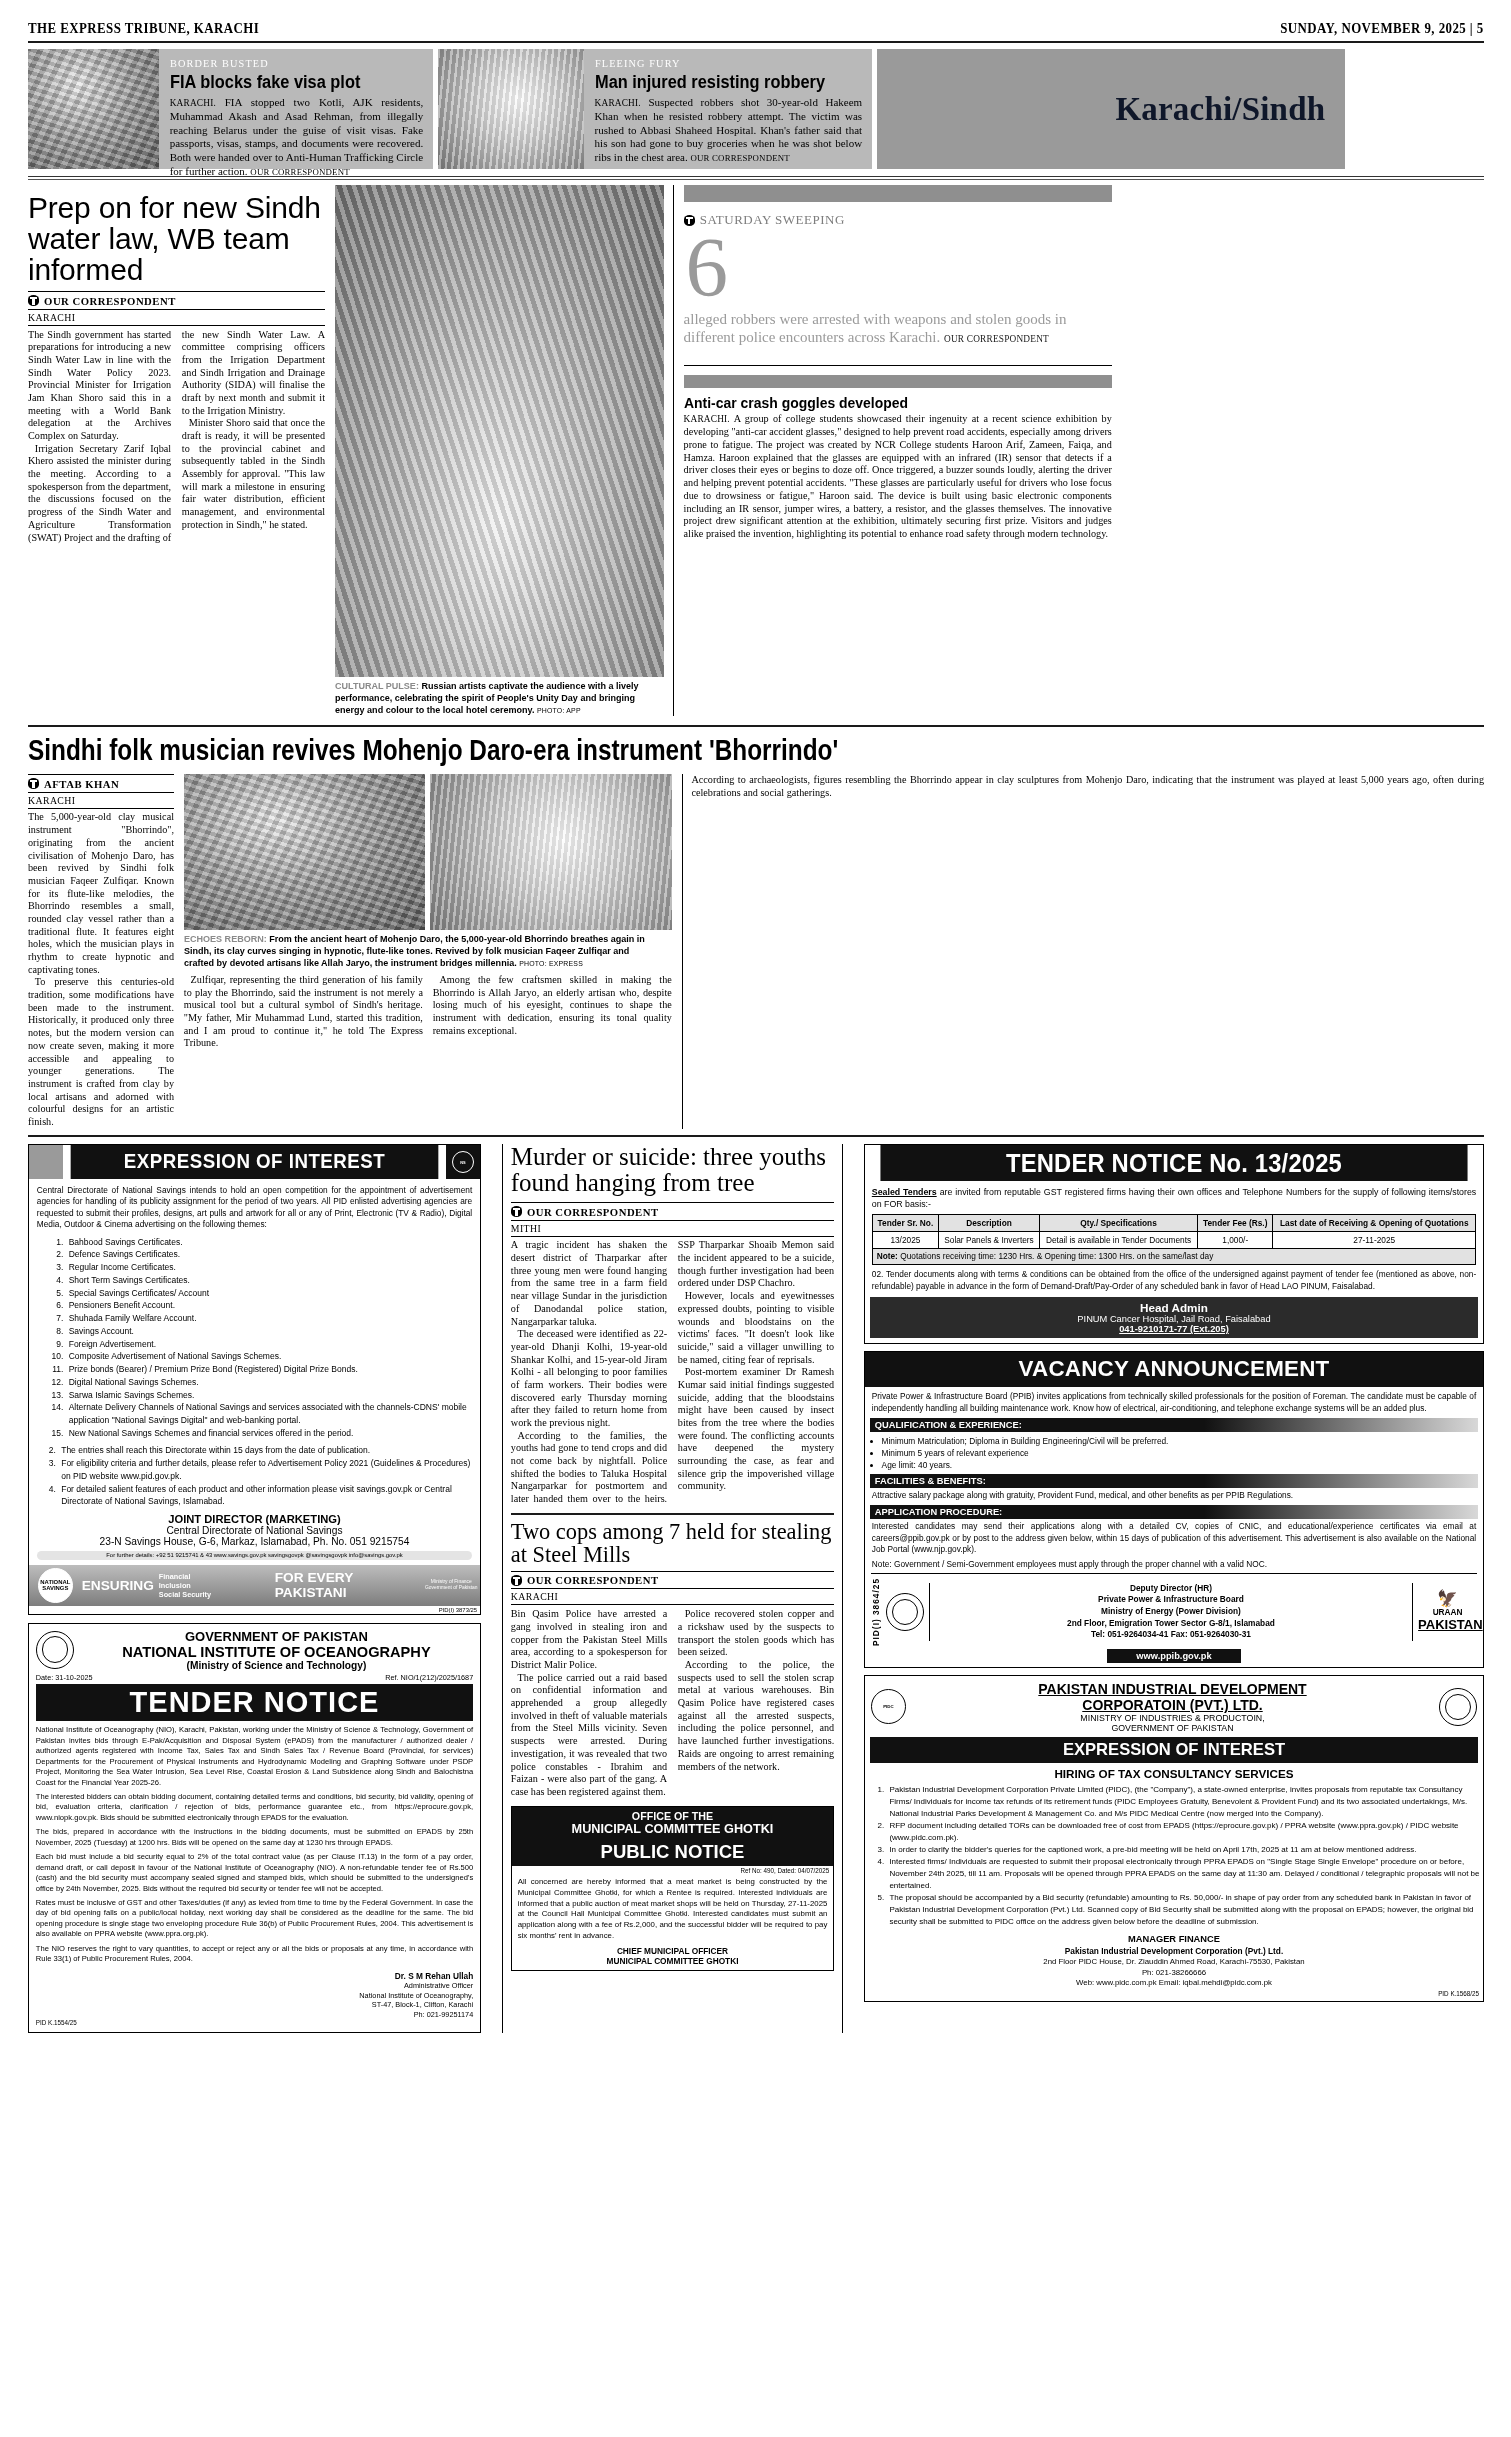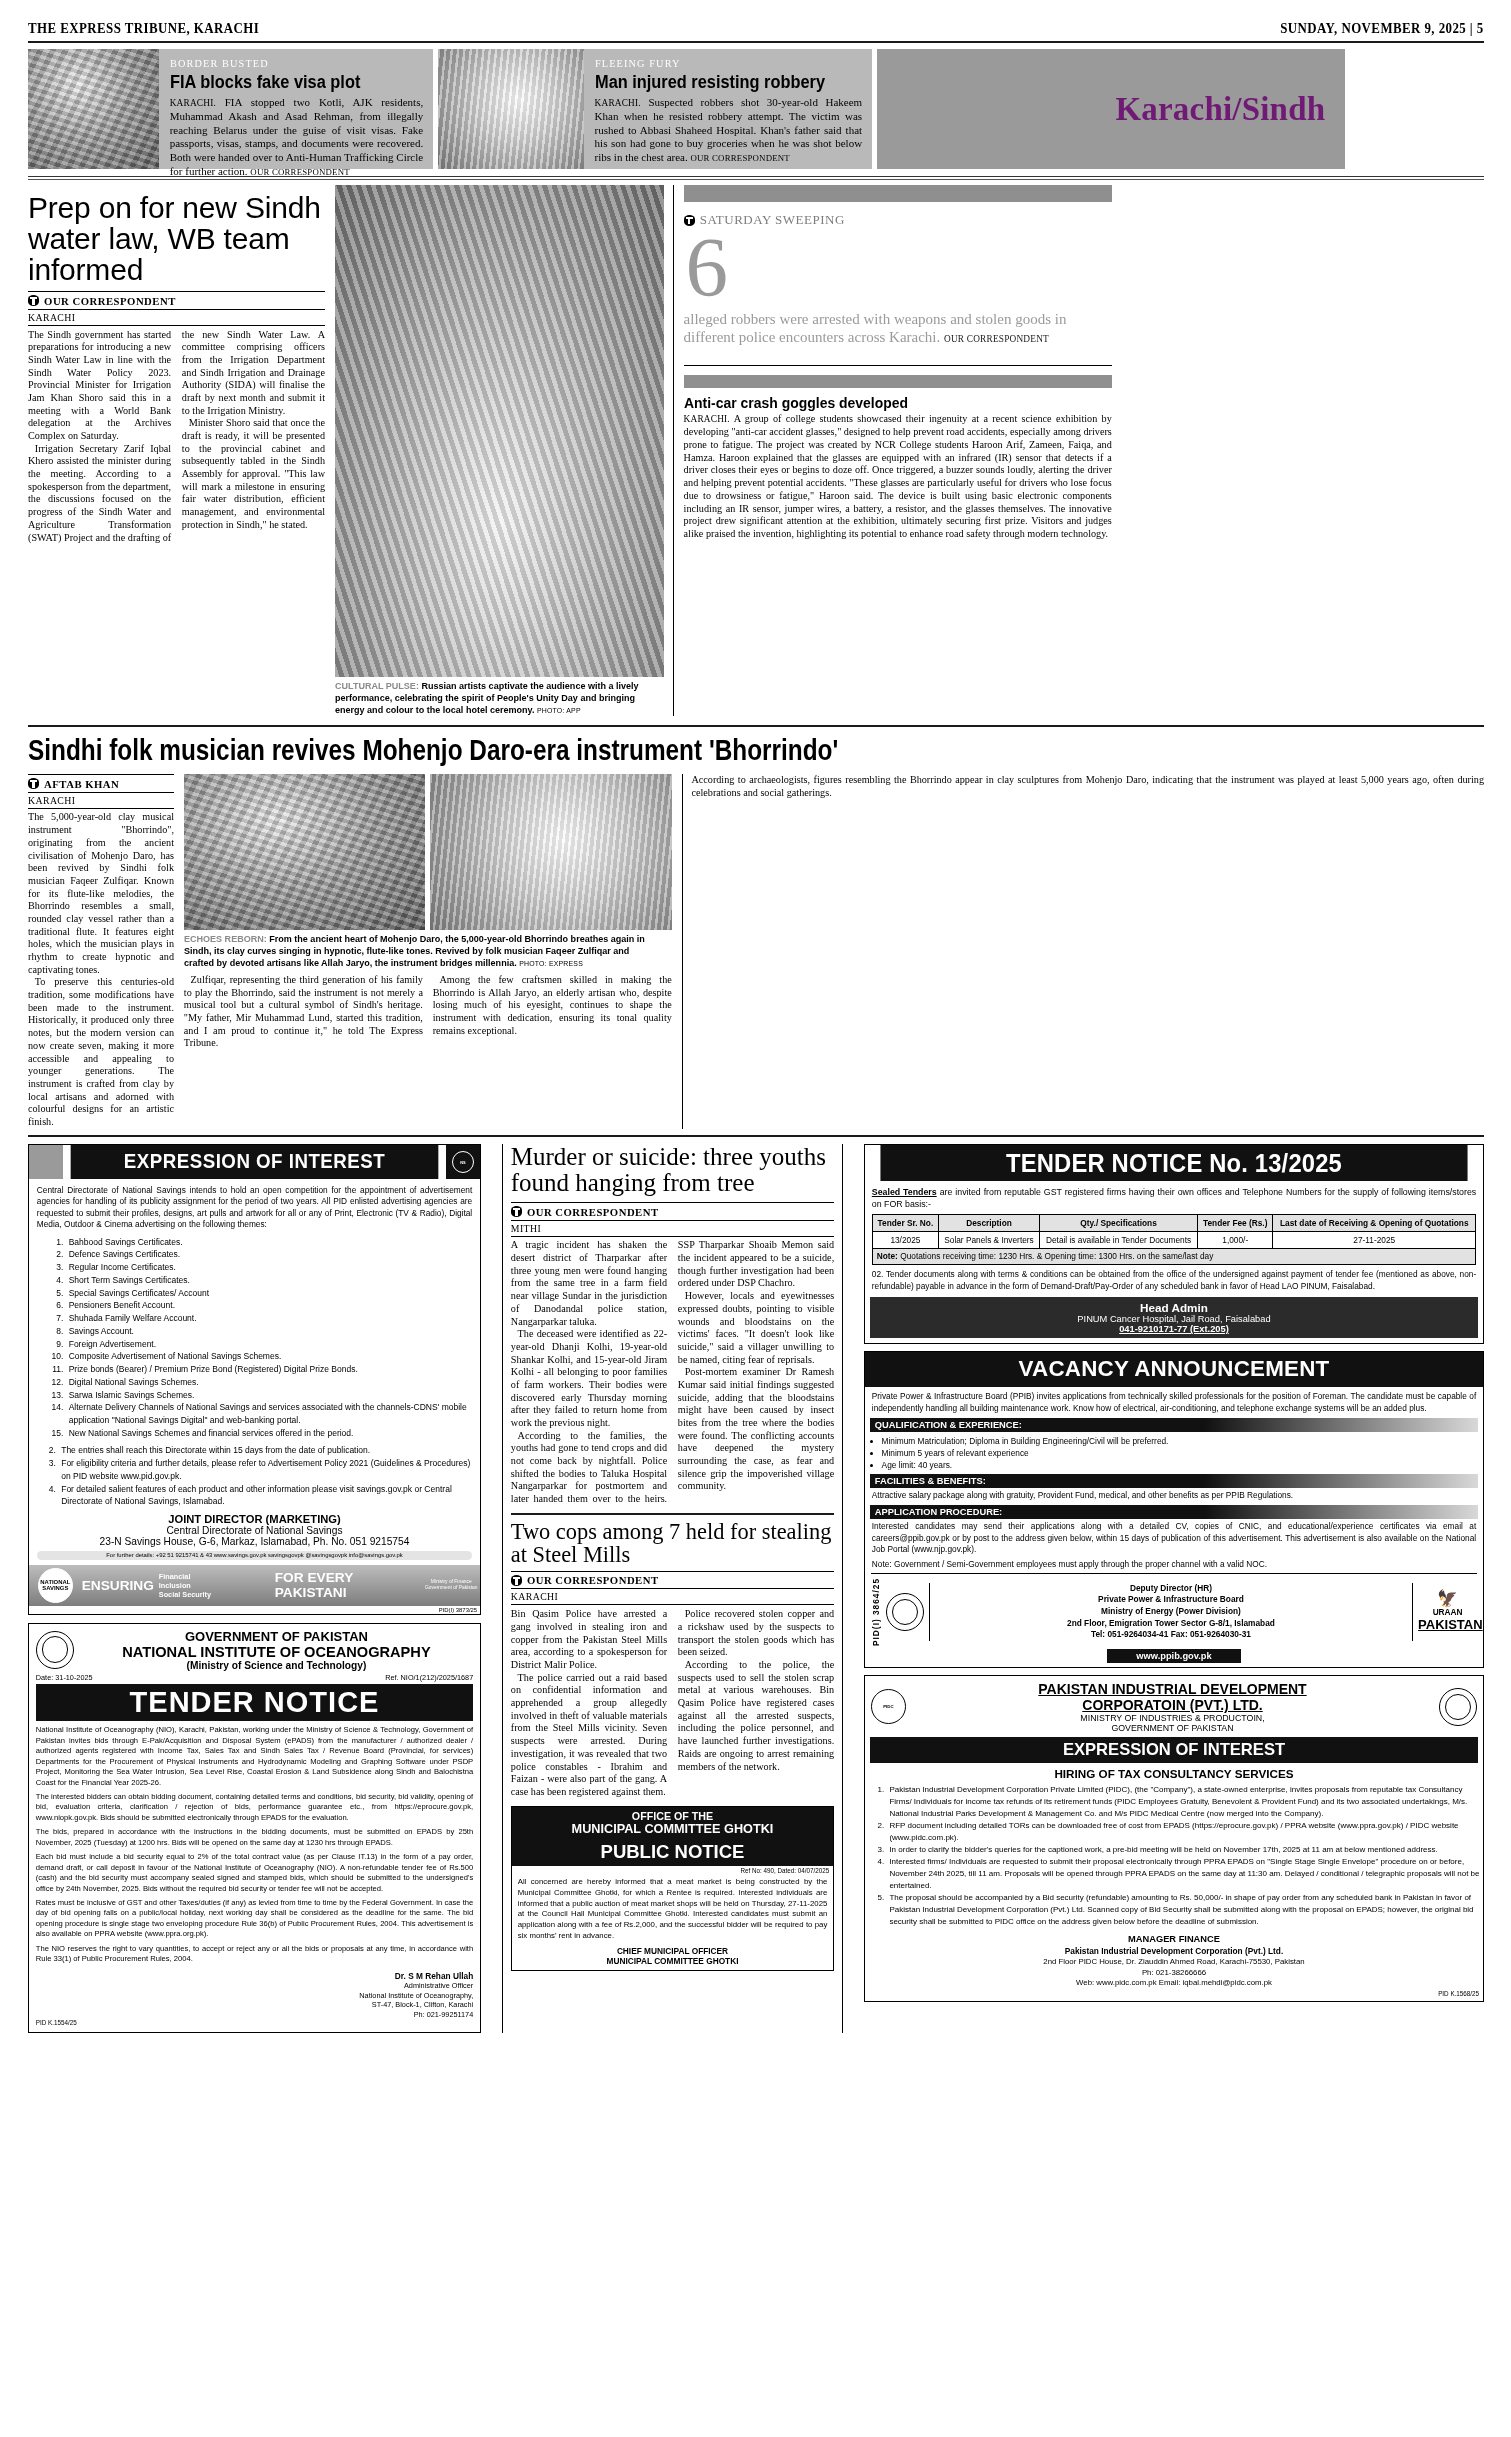--- a/index.html
+++ b/index.html
@@ -31,21 +31,21 @@
   .brief .txt { padding:7.8px 9.8px 4.9px 10.7px; flex:1; min-width:0; }
   .kicker { color:#fff; font-size:11.2px; letter-spacing:1.2px; font-weight:400;
             font-family:"Liberation Serif",serif; margin-bottom:4.9px; transform:scaleX(.92); transform-origin:left; }
   .brief h2 { font-family:"Liberation Sans",sans-serif; font-weight:bold; font-size:17.6px;
               margin:0 0 3.9px 0; line-height:1.02; transform:scaleX(.93); transform-origin:left; }
   .brief p { font-size:11px; line-height:1.26; margin:0; text-align:justify; }
   .dateline { font-variant:small-caps; font-size:9.3px; letter-spacing:0.2px; }
   .credit { font-variant:small-caps; font-size:8.8px; letter-spacing:0.2px; }
   .sectionflag { flex:none; width:468px; background:#9a9a9a; display:flex;
                  align-items:center; justify-content:flex-end; padding-right:19.5px; }
-  .sectionflag span { color:#701a75; font-family:"Liberation Serif",serif; font-weight:bold;
+  .sectionflag span { color:#0f172a; font-family:"Liberation Serif",serif; font-weight:bold;
                       font-size:33px; letter-spacing:0.2px; }
 
   
   .maingrid { display:flex; gap:8.8px; margin-top:4.9px; }
   .col-left { width:636px; flex:none; }
   .col-right{ width:429px; flex:none; }
 
   h1.lead { font-family:Liberation Sans, sans-serif; font-weight:normal; font-size:30px;
             line-height:1.04; margin:6.8px 0 5.9px 0; letter-spacing:-0.2px; }
   .byline-wrap { border-top:1px solid #000; border-bottom:0.5px solid #000; padding:2.4px 0 2px 0; margin-bottom:1px;}
@@ -525,21 +525,21 @@
             <div style="font-size:8.8px;">MINISTRY OF INDUSTRIES &amp; PRODUCTOIN,</div>
             <div style="font-size:8.8px;">GOVERNMENT OF PAKISTAN</div>
           </div>
           <div class="emblem crest"></div>
         </div>
         <div class="blackbanner" style="font-size:16.6px;padding:2.9px 0;margin:3.9px 4.9px 0 4.9px;">EXPRESSION OF INTEREST</div>
         <div class="centerline bold" style="font-size:11.7px;margin-top:3.9px;">HIRING OF TAX CONSULTANCY SERVICES</div>
         <ol class="nslist" style="padding-left:21.5px;font-size:8px;">
           <li>Pakistan Industrial Development Corporation Private Limited (PIDC), (the "Company"), a state-owned enterprise, invites proposals from reputable tax Consultancy Firms/ Individuals for income tax refunds of its retirement funds (PIDC Employees Gratuity, Benevolent &amp; Provident Fund) and its two associated undertakings, M/s. National Industrial Parks Development &amp; Management Co. and M/s PIDC Medical Centre (now merged into the Company).</li>
           <li>RFP document including detailed TORs can be downloaded free of cost from EPADS (https://eprocure.gov.pk) / PPRA website (www.ppra.gov.pk) / PIDC website (www.pidc.com.pk).</li>
-          <li>In order to clarify the bidder's queries for the captioned work, a pre-bid meeting will be held on November 17th, 2025 at 11 am at below mentioned address.</li>
+          <li>In order to clarify the bidder's queries for the captioned work, a pre-bid meeting will be held on April 17th, 2025 at 11 am at below mentioned address.</li>
           <li>Interested firms/ Individuals are requested to submit their proposal electronically through PPRA EPADS on "Single Stage Single Envelope" procedure on or before, November 24th 2025, till 11 am. Proposals will be opened through PPRA EPADS on the same day at 11:30 am. Delayed / conditional / telegraphic proposals will not be entertained.</li>
           <li>The proposal should be accompanied by a Bid security (refundable) amounting to Rs. 50,000/- in shape of pay order from any scheduled bank in Pakistan in favor of Pakistan Industrial Development Corporation (Pvt.) Ltd. Scanned copy of Bid Security shall be submitted along with the proposal on EPADS; however, the original bid security shall be submitted to PIDC office on the address given below before the deadline of submission.</li>
         </ol>
         <div class="centerline" style="margin-top:4.9px;line-height:1.35;">
           <div class="bold" style="font-size:9.3px;">MANAGER FINANCE</div>
           <div class="bold" style="font-size:8.3px;">Pakistan Industrial Development Corporation (Pvt.) Ltd.</div>
           <div style="font-size:7.8px;">2nd Floor PIDC House, Dr. Ziauddin Ahmed Road, Karachi-75530, Pakistan</div>
           <div style="font-size:7.8px;">Ph: 021-38266666</div>
           <div style="font-size:7.8px;">Web: www.pidc.com.pk Email: iqbal.mehdi@pidc.com.pk</div>
         </div>

